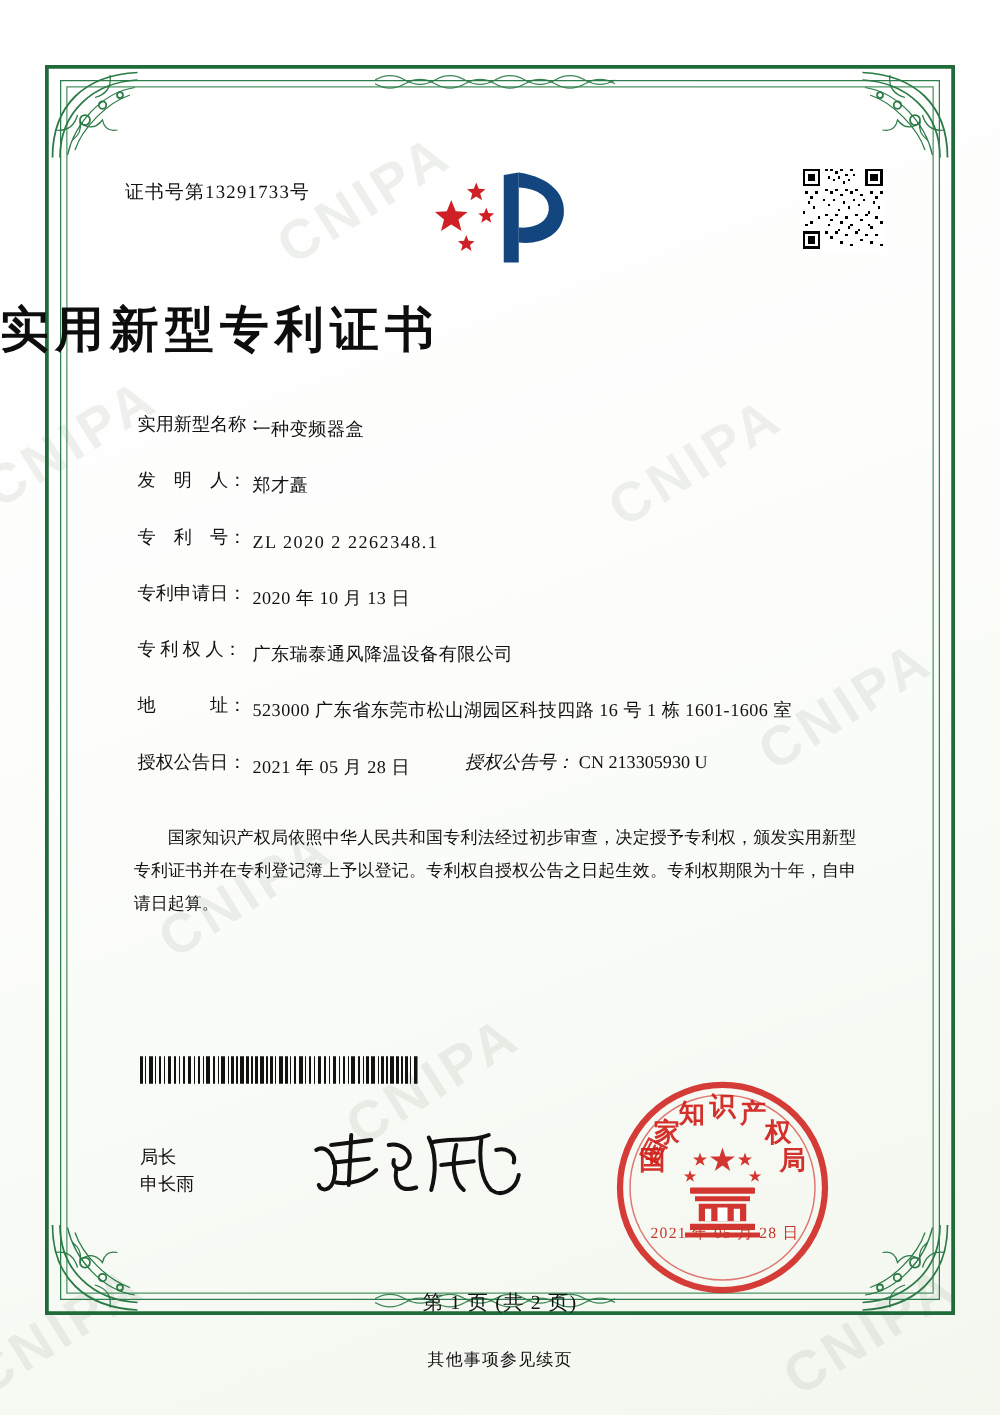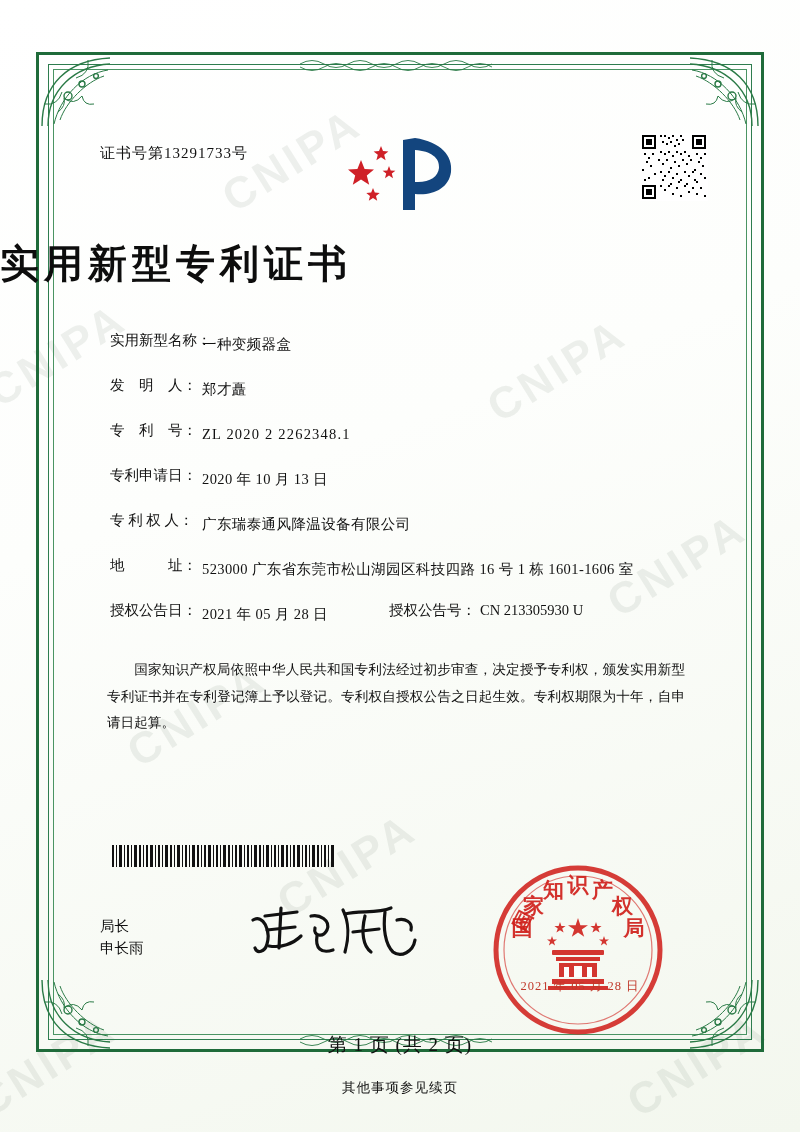--- a/index.html
+++ b/index.html
@@ -136,22 +136,23 @@
     letter-spacing: 0px;
     white-space: nowrap;
   }
   .f-value {
     flex: 1;
     letter-spacing: .4px;
     line-height: 1.55;
   }
   .f-value.mono-sp { letter-spacing: 1.2px; }
   .pub-no-label {
-    margin-left: 61px;
+    margin-left: 44px;
     white-space: nowrap;
+    font-style: italic;
   }
 
   
   .paras {
     position: absolute;
     left: 95px; top: 657px;
     width: 578px;
     font-size: 13.6px;
     line-height: 1.95;
     color: #111;
@@ -163,21 +164,21 @@
   
   .barcode {
     position: absolute;
     left: 112px; top: 845px;
     width: 222px; height: 22px;
   }
 
   
   .sign-label {
     position: absolute;
-    left: 100px; top: 915px;
+    left: 112px; top: 915px;
     font-size: 14.5px;
     color: #111;
     line-height: 1.55;
   }
   .sign-script {
     position: absolute;
     left: 245px; top: 900px;
     width: 190px; height: 65px;
     color: #111;
   }
@@ -196,21 +197,21 @@
     font-size: 12.5px;
     color: #c0392b;
     letter-spacing: 1px;
   }
 
   
   .page-no {
     position: absolute;
     left: 0; right: 0; top: 1032px;
     text-align: center;
-    font-size: 19px;
+    font-size: 16px;
     color: #111;
     letter-spacing: 1px;
   }
   .footnote {
     position: absolute;
     left: 0; right: 0; top: 1079px;
     text-align: center;
     font-size: 13.5px;
     color: #111;
     letter-spacing: 1px;

